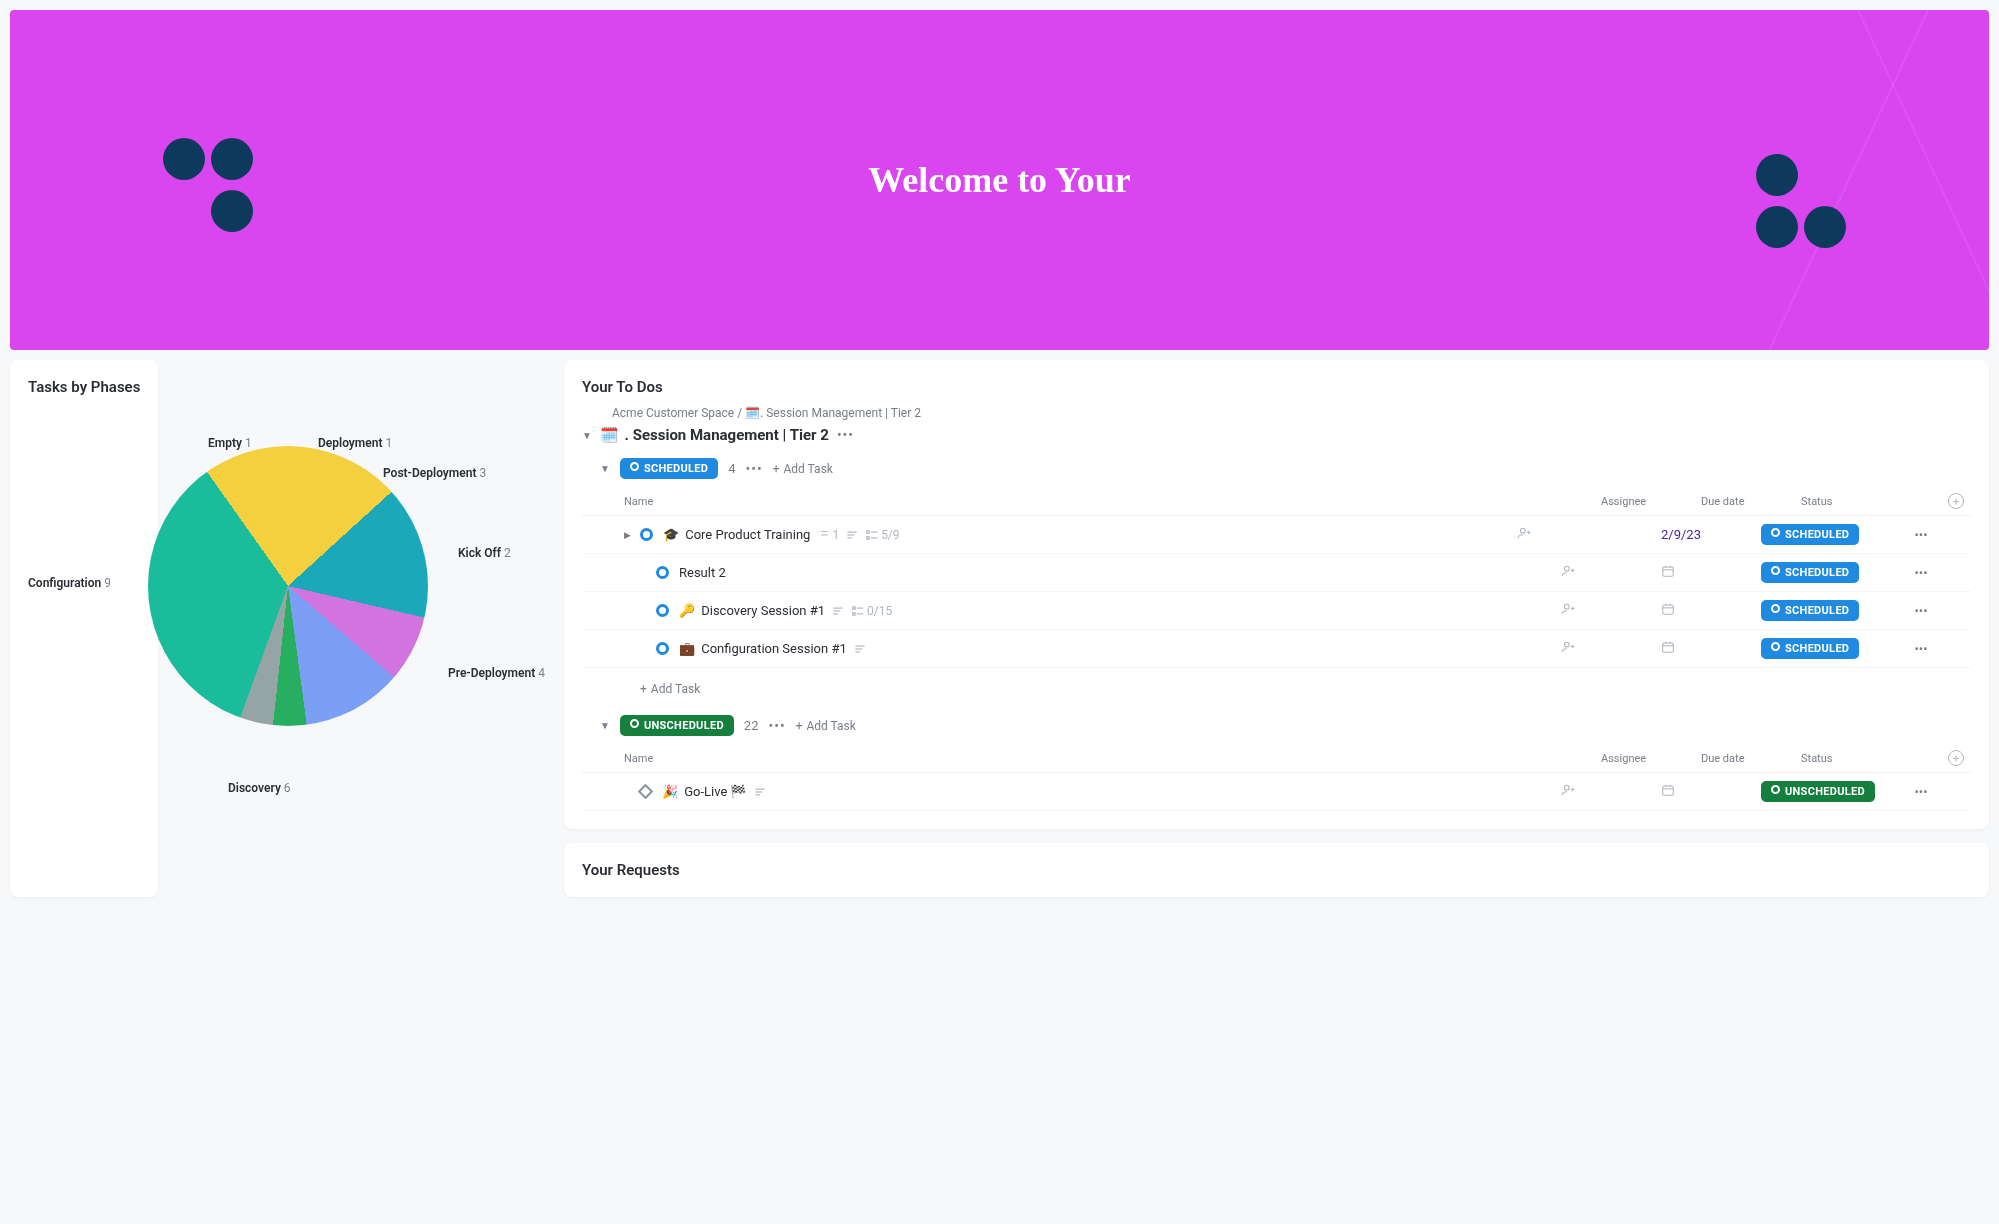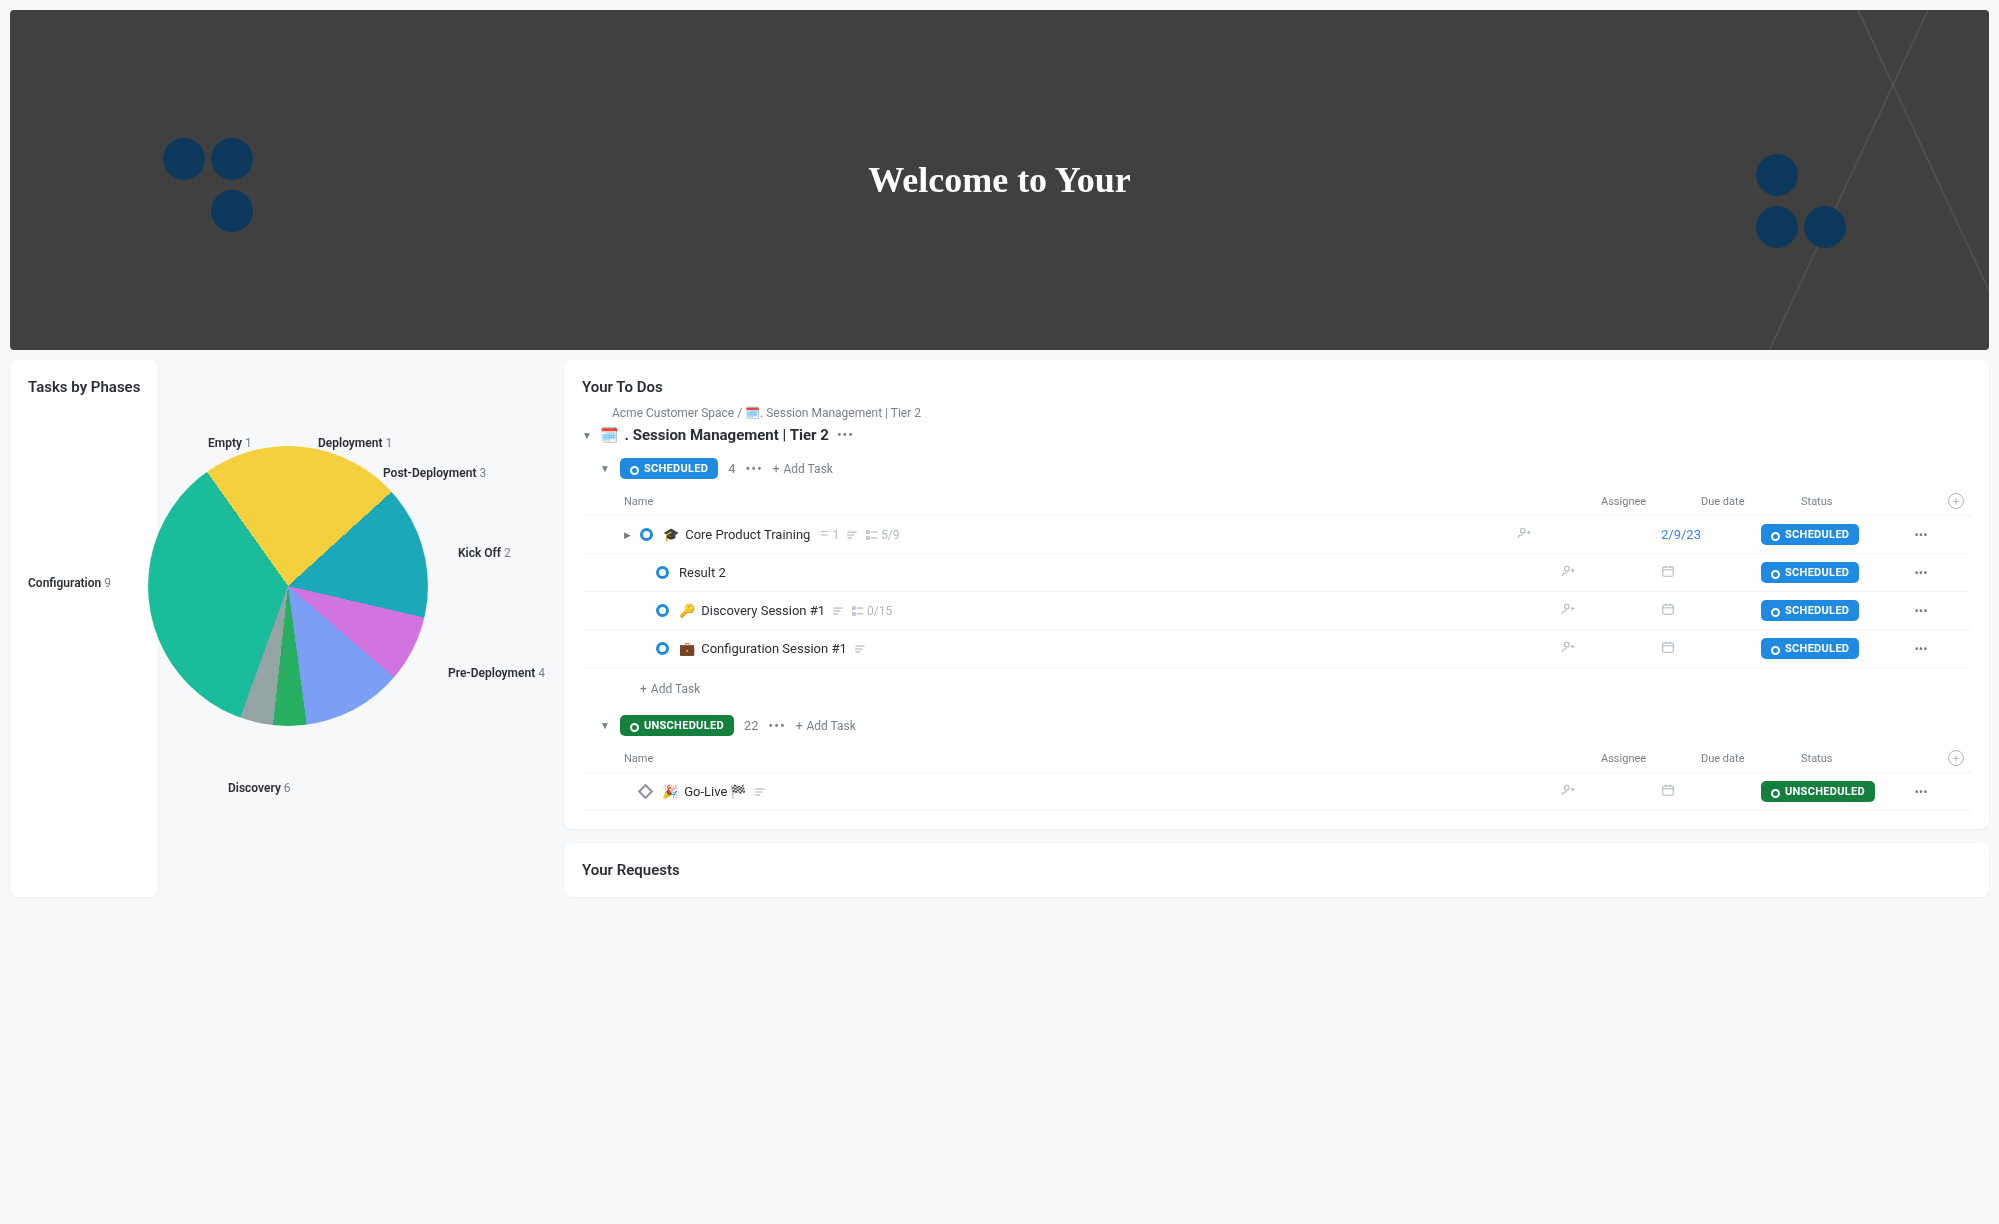--- a/index.html
+++ b/index.html
@@ -1,19 +1,19 @@
 <!DOCTYPE html>
 <html><head>
 <meta charset="utf-8">
 <style>
 * { box-sizing: border-box; margin: 0; padding: 0; }
 body { font-family: -apple-system, BlinkMacSystemFont, "Segoe UI", Roboto, sans-serif; background: #f7f8fa; color: #2a2e34; }
 
 
-.banner { position: relative; background: #404040; height: 340px; margin: 10px; border-radius: 4px; overflow: hidden; display: flex; flex-direction: column; align-items: center; justify-content: center; }
+.banner { position: relative; background: #d946ef; height: 340px; margin: 10px; border-radius: 4px; overflow: hidden; display: flex; flex-direction: column; align-items: center; justify-content: center; }
 .banner-subtitle { font-family: Georgia, serif; font-size: 36px; color: #fff; font-weight: 600; }
 .banner-title { font-family: Georgia, serif; font-size: 160px; color: #fff; font-weight: 400; line-height: 1; letter-spacing: 2px; }
 .banner-dots-left { position: absolute; left: 150px; top: 125px; }
 .banner-dots-right { position: absolute; right: 140px; bottom: 95px; }
 .dot { width: 42px; height: 42px; background: #0d3a5c; border-radius: 50%; display: inline-block; margin: 3px; }
 .dot-row { display: block; }
 .banner-line { position: absolute; background: rgba(255,255,255,0.08); }
 .line1 { width: 2px; height: 500px; right: 130px; top: -100px; transform: rotate(25deg); }
 .line2 { width: 2px; height: 500px; right: 60px; top: -100px; transform: rotate(-25deg); }
 
@@ -32,21 +32,21 @@
 .pie-label .cnt { color: #787f88; margin-left: 3px; }
 
 
 .breadcrumb { font-size: 12px; color: #787f88; margin: 0 0 6px 30px; }
 .section-row { display: flex; align-items: center; gap: 8px; margin-bottom: 12px; }
 .caret { cursor: pointer; color: #787f88; font-size: 10px; }
 .section-title { font-size: 15px; font-weight: 700; display: flex; align-items: center; gap: 6px; }
 .more-dots { color: #787f88; cursor: pointer; font-size: 14px; letter-spacing: 1px; }
 
 .group-row { display: flex; align-items: center; gap: 10px; margin: 14px 0 8px 18px; }
-.status-pill { font-size: 11px; font-weight: 700; padding: 4px 10px; border-radius: 5px; color: #fff; display: inline-flex; align-items: flex-end; gap: 5px; letter-spacing: 0.3px; }
+.status-pill { font-size: 11px; font-weight: 700; padding: 4px 10px; border-radius: 5px; color: #fff; display: inline-flex; align-items: flex-start; gap: 5px; letter-spacing: 0.3px; }
 .status-pill.scheduled { background: #1f8ae0; }
 .status-pill.unscheduled { background: #15803d; }
 .pill-circle { width: 9px; height: 9px; border: 2px solid #fff; border-radius: 50%; }
 .group-count { font-size: 13px; color: #787f88; }
 .add-task-link { font-size: 12px; color: #787f88; cursor: pointer; display: inline-flex; align-items: center; gap: 4px; }
 
 .task-header { display: flex; align-items: center; padding: 6px 0 6px 42px; font-size: 11px; color: #787f88; border-bottom: 1px solid #eef0f3; }
 .col-name { flex: 1; }
 .col-assignee, .col-due, .col-status, .col-actions { width: 100px; text-align: left; }
 .col-status { width: 140px; }
@@ -54,21 +54,21 @@
 
 .task-row { display: flex; align-items: center; padding: 8px 0 8px 42px; border-bottom: 1px solid #f3f5f7; font-size: 13px; }
 .task-row.sub { padding-left: 58px; }
 .task-status-circle { width: 13px; height: 13px; border: 3px solid #1f8ae0; border-radius: 50%; margin-right: 10px; flex-shrink: 0; background: #fff; }
 .task-status-diamond { width: 11px; height: 11px; border: 2px solid #87909e; transform: rotate(45deg); margin-right: 11px; flex-shrink: 0; background: #fff; }
 .task-caret { color: #787f88; font-size: 9px; margin-right: 6px; cursor: pointer; width: 10px; }
 .task-name { flex: 1; display: flex; align-items: center; gap: 6px; }
 .meta-icon { color: #b0b6bf; font-size: 12px; display: inline-flex; align-items: center; gap: 2px; }
 .task-assignee { width: 100px; color: #b0b6bf; }
 .task-due { width: 100px; color: #b0b6bf; font-size: 13px; }
-.task-due.overdue { color: #3b82f6; margin-left: 44px; }
+.task-due.overdue { color: #4c1d95; margin-left: 44px; }
 .task-status-col { width: 140px; }
 .task-actions { width: 40px; text-align: center; color: #787f88; cursor: pointer; }
 .task-add-spacer { width: 30px; }
 
 .add-task-row { padding: 10px 0 4px 58px; }
 
 .icon-svg { width: 14px; height: 14px; }
 
 .lets-talk-row { display: flex; align-items: center; justify-content: space-between; }
 .eye-badge { position: relative; display: inline-flex; align-items: center; }

